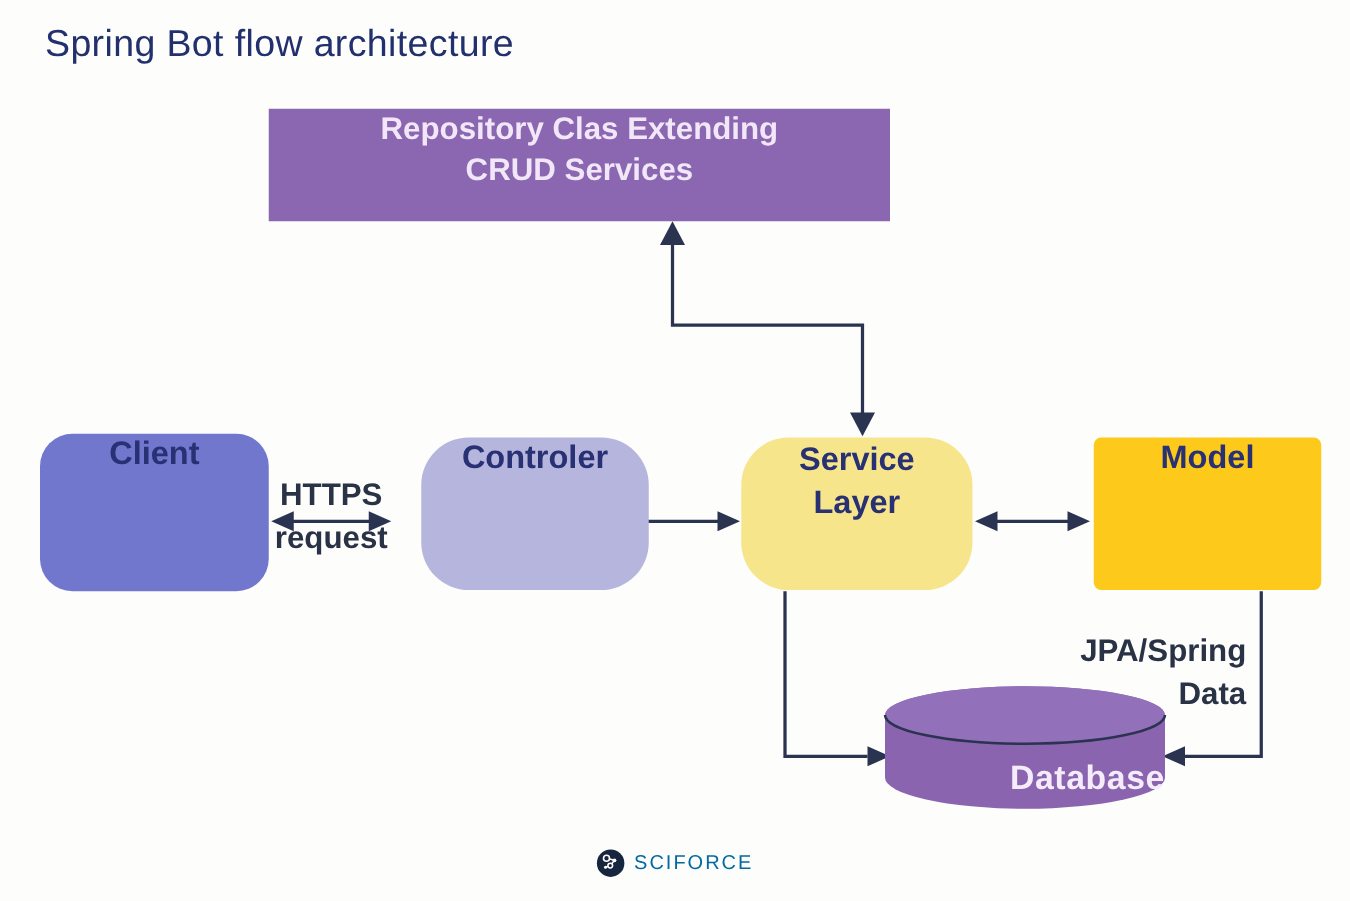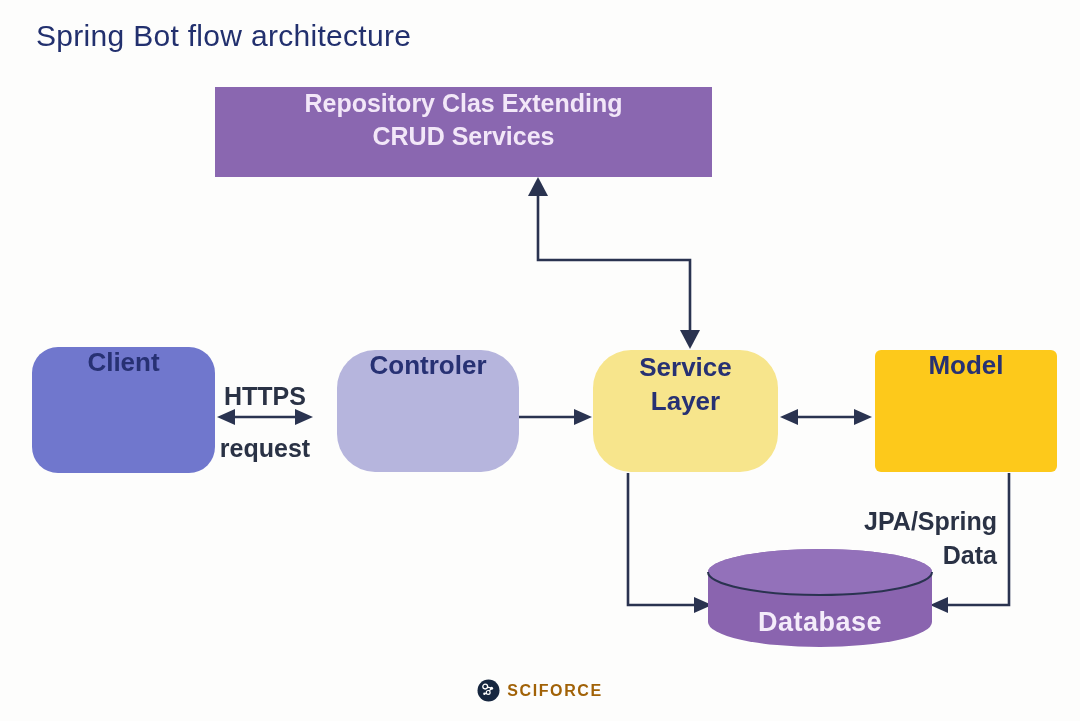--- a/index.html
+++ b/index.html
@@ -68,62 +68,62 @@
   .node-model {
     left: 875px; top: 350px;
     width: 182px; height: 122px;
     background: #fdc91b;
     border-radius: 6px;
   }
   .db-label {
     position: absolute;
     left: 708px; top: 607px;
     width: 224px;
-    text-align: center;
+    text-align: right;
     color: #f4ecfa;
     font-size: 27px;
     font-weight: 700;
     letter-spacing: 0.5px;
   }
   .edge-label {
     position: absolute;
     color: #2a3245;
     font-weight: 700;
     font-size: 25px;
     line-height: 34px;
   }
   .label-https {
     left: 216px; top: 379px;
     width: 98px;
     text-align: center;
   }
-  .label-https .lbl2 { margin-top: 18px; }
+  .label-https .lbl2 { }
   .label-dependency {
     left: 707px; top: 252px;
     text-align: left;
   }
   .label-jpa {
     left: 850px; top: 504px;
     width: 147px;
     text-align: right;
   }
   .footer {
     position: absolute;
     left: 0; right: 0;
     top: 679px;
     display: flex;
     align-items: center;
     justify-content: center;
     gap: 7px;
   }
   .brand-text {
     font-size: 16px;
-    font-weight: 700;
+    font-weight: 400;
     letter-spacing: 1.6px;
-    color: #a16207;
+    color: #0369a1;
   }
 </style>
 </head>
 <body>
 
 <div class="stage">
 
   <svg class="connector-svg" viewBox="0 0 1080 721" xmlns="http://www.w3.org/2000/svg">
     <g stroke="#2a3350" stroke-width="2.6" fill="none">
 

